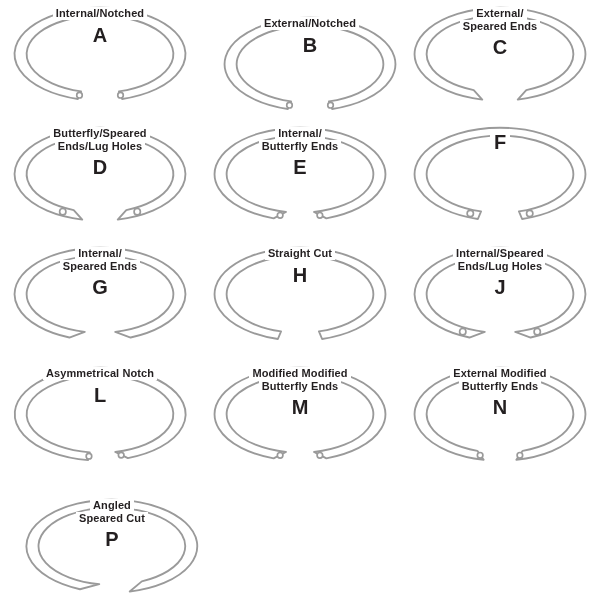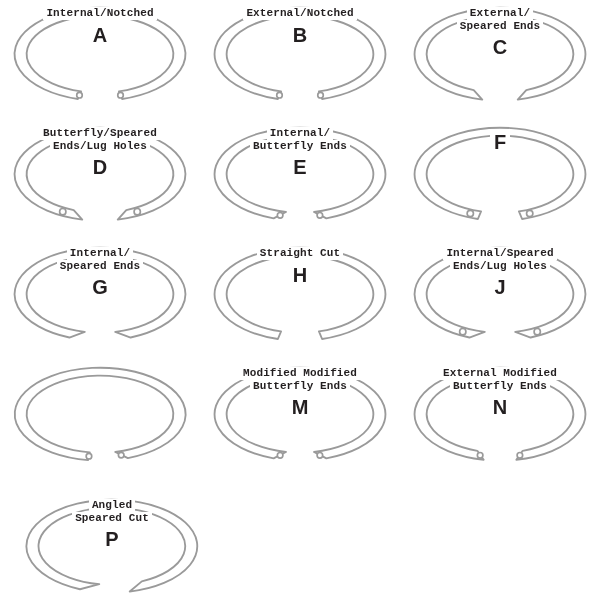--- a/index.html
+++ b/index.html
@@ -38,21 +38,20 @@
   .label {
     display: flex;
     flex-direction: column;
     align-items: center;
     font-size: 11px;
     font-weight: bold;
     line-height: 12.5px;
     text-align: center;
     color: #231f20;
     letter-spacing: 0.1px;
-    font-family: Liberation Mono, monospace;
   }
   .label span {
     background: #ffffff;
     padding: 0 3px;
   }
   .letter {
     margin-top: 5px;
     font-size: 20px;
     font-weight: bold;
     color: #231f20;
@@ -72,21 +71,21 @@
         <circle cx="122.1" cy="98.2" r="3" fill="#ffffff" stroke="#9a9a9a" stroke-width="1.8"></circle>
       </svg>
     <figcaption class="caption">
       <div class="label">
           <span>Internal/Notched</span>
         </div>
       <div class="letter">A</div>
     </figcaption>
   </figure>
 
-  <figure class="cell" style="margin:0">
+  <figure class="cell" style="margin:10px">
     <svg width="186" height="104" viewBox="0 0 200 112" aria-hidden="true">
         <path d="M 76.2 102.3 A 92 50 0 1 1 123.8 102.3 L 120.4 94.1 A 79 41.5 0 1 0 79.6 94.1 Z" fill="#ffffff" stroke="#9a9a9a" stroke-width="2" stroke-linejoin="round"></path>
         <circle cx="77.9" cy="98.2" r="3" fill="#ffffff" stroke="#9a9a9a" stroke-width="1.8"></circle>
         <circle cx="122.1" cy="98.2" r="3" fill="#ffffff" stroke="#9a9a9a" stroke-width="1.8"></circle>
       </svg>
     <figcaption class="caption">
       <div class="label">
           <span>External/Notched</span>
         </div>
       <div class="letter">B</div>
@@ -187,20 +186,26 @@
     </figcaption>
   </figure>
 
 
   <figure class="cell" style="margin:0">
     <svg width="186" height="104" viewBox="0 0 200 112" aria-hidden="true">
         <path d="M 87.2 103.5 A 92 50 0 1 1 130 101.3 L 116.4 94.6 A 79 41.5 0 1 0 89 95.1 Z" fill="#ffffff" stroke="#9a9a9a" stroke-width="2" stroke-linejoin="round"></path>
         <circle cx="88.1" cy="99.3" r="3" fill="#ffffff" stroke="#9a9a9a" stroke-width="1.8"></circle>
         <circle cx="122.8" cy="98.1" r="3" fill="#ffffff" stroke="#9a9a9a" stroke-width="1.8"></circle>
       </svg>
+    <figcaption class="caption">
+      <div class="label">
+          <span>Asymmetrical Notch</span>
+        </div>
+      <div class="letter">L</div>
+    </figcaption>
   </figure>
 
   <figure class="cell" style="margin:0">
     <svg width="186" height="104" viewBox="0 0 200 112" aria-hidden="true">
         <path d="M 71.6 101.6 A 92 50 0 1 1 128.4 101.6 L 115.1 94.7 A 79 41.5 0 1 0 84.9 94.7 Z" fill="#ffffff" stroke="#9a9a9a" stroke-width="2" stroke-linejoin="round"></path>
         <circle cx="78.6" cy="98.3" r="3" fill="#ffffff" stroke="#9a9a9a" stroke-width="1.8"></circle>
         <circle cx="121.4" cy="98.3" r="3" fill="#ffffff" stroke="#9a9a9a" stroke-width="1.8"></circle>
       </svg>
     <figcaption class="caption">
       <div class="label">

